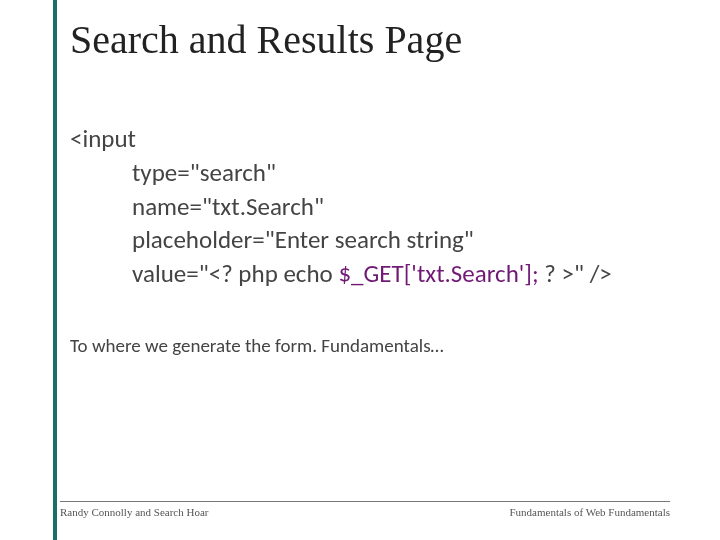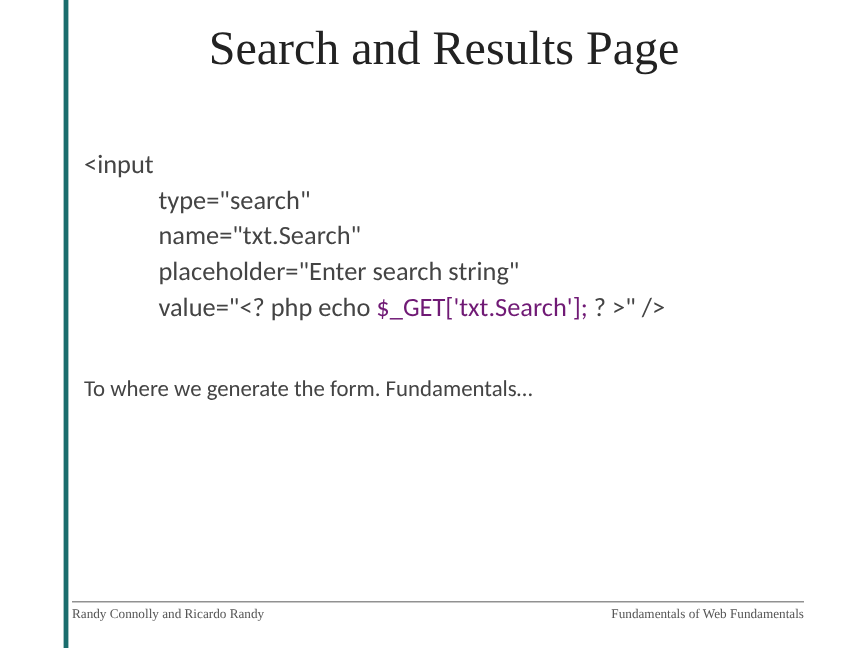--- a/index.html
+++ b/index.html
@@ -27,33 +27,32 @@
     height: 540px;
     background: #1a6d6d;
   }
   .title {
     font-family: "Times New Roman", Georgia, serif;
     font-size: 40px;
     font-weight: 400;
     color: #222;
     margin: 0 0 60px 10px;
     line-height: 1.1;
-    text-align: center;
   }
   .body {
     margin-left: 10px;
     font-size: 19px;
     color: #444;
     line-height: 1.35;
   }
   .lead {
     margin-bottom: 16px;
   }
   .code {
-    font-size: 22px;
+    font-size: 25px;
     line-height: 1.35;
   }
   .code-indent {
     padding-left: 62px;
   }
   .php-var {
     color: #701a75;
   }
   .follow {
     margin-top: 42px;
@@ -96,17 +95,17 @@
         <span>value="&lt;? php echo </span><span class="php-var">$_GET['txt.Search']; </span><span>? &gt;" /&gt;</span>
       </div>
     </div>
 
     <div class="follow">To where we generate the form. Fundamentals…</div>
   </div>
 
   <div class="footer">
     <hr class="footer-rule">
     <div class="footer-row">
-      <span>Randy Connolly and Ricardo Randy</span>
+      <span>Randy Connolly and Search Hoar</span>
       <span>Fundamentals of Web Fundamentals</span>
     </div>
   </div>
 </div>
 
 </body></html>

